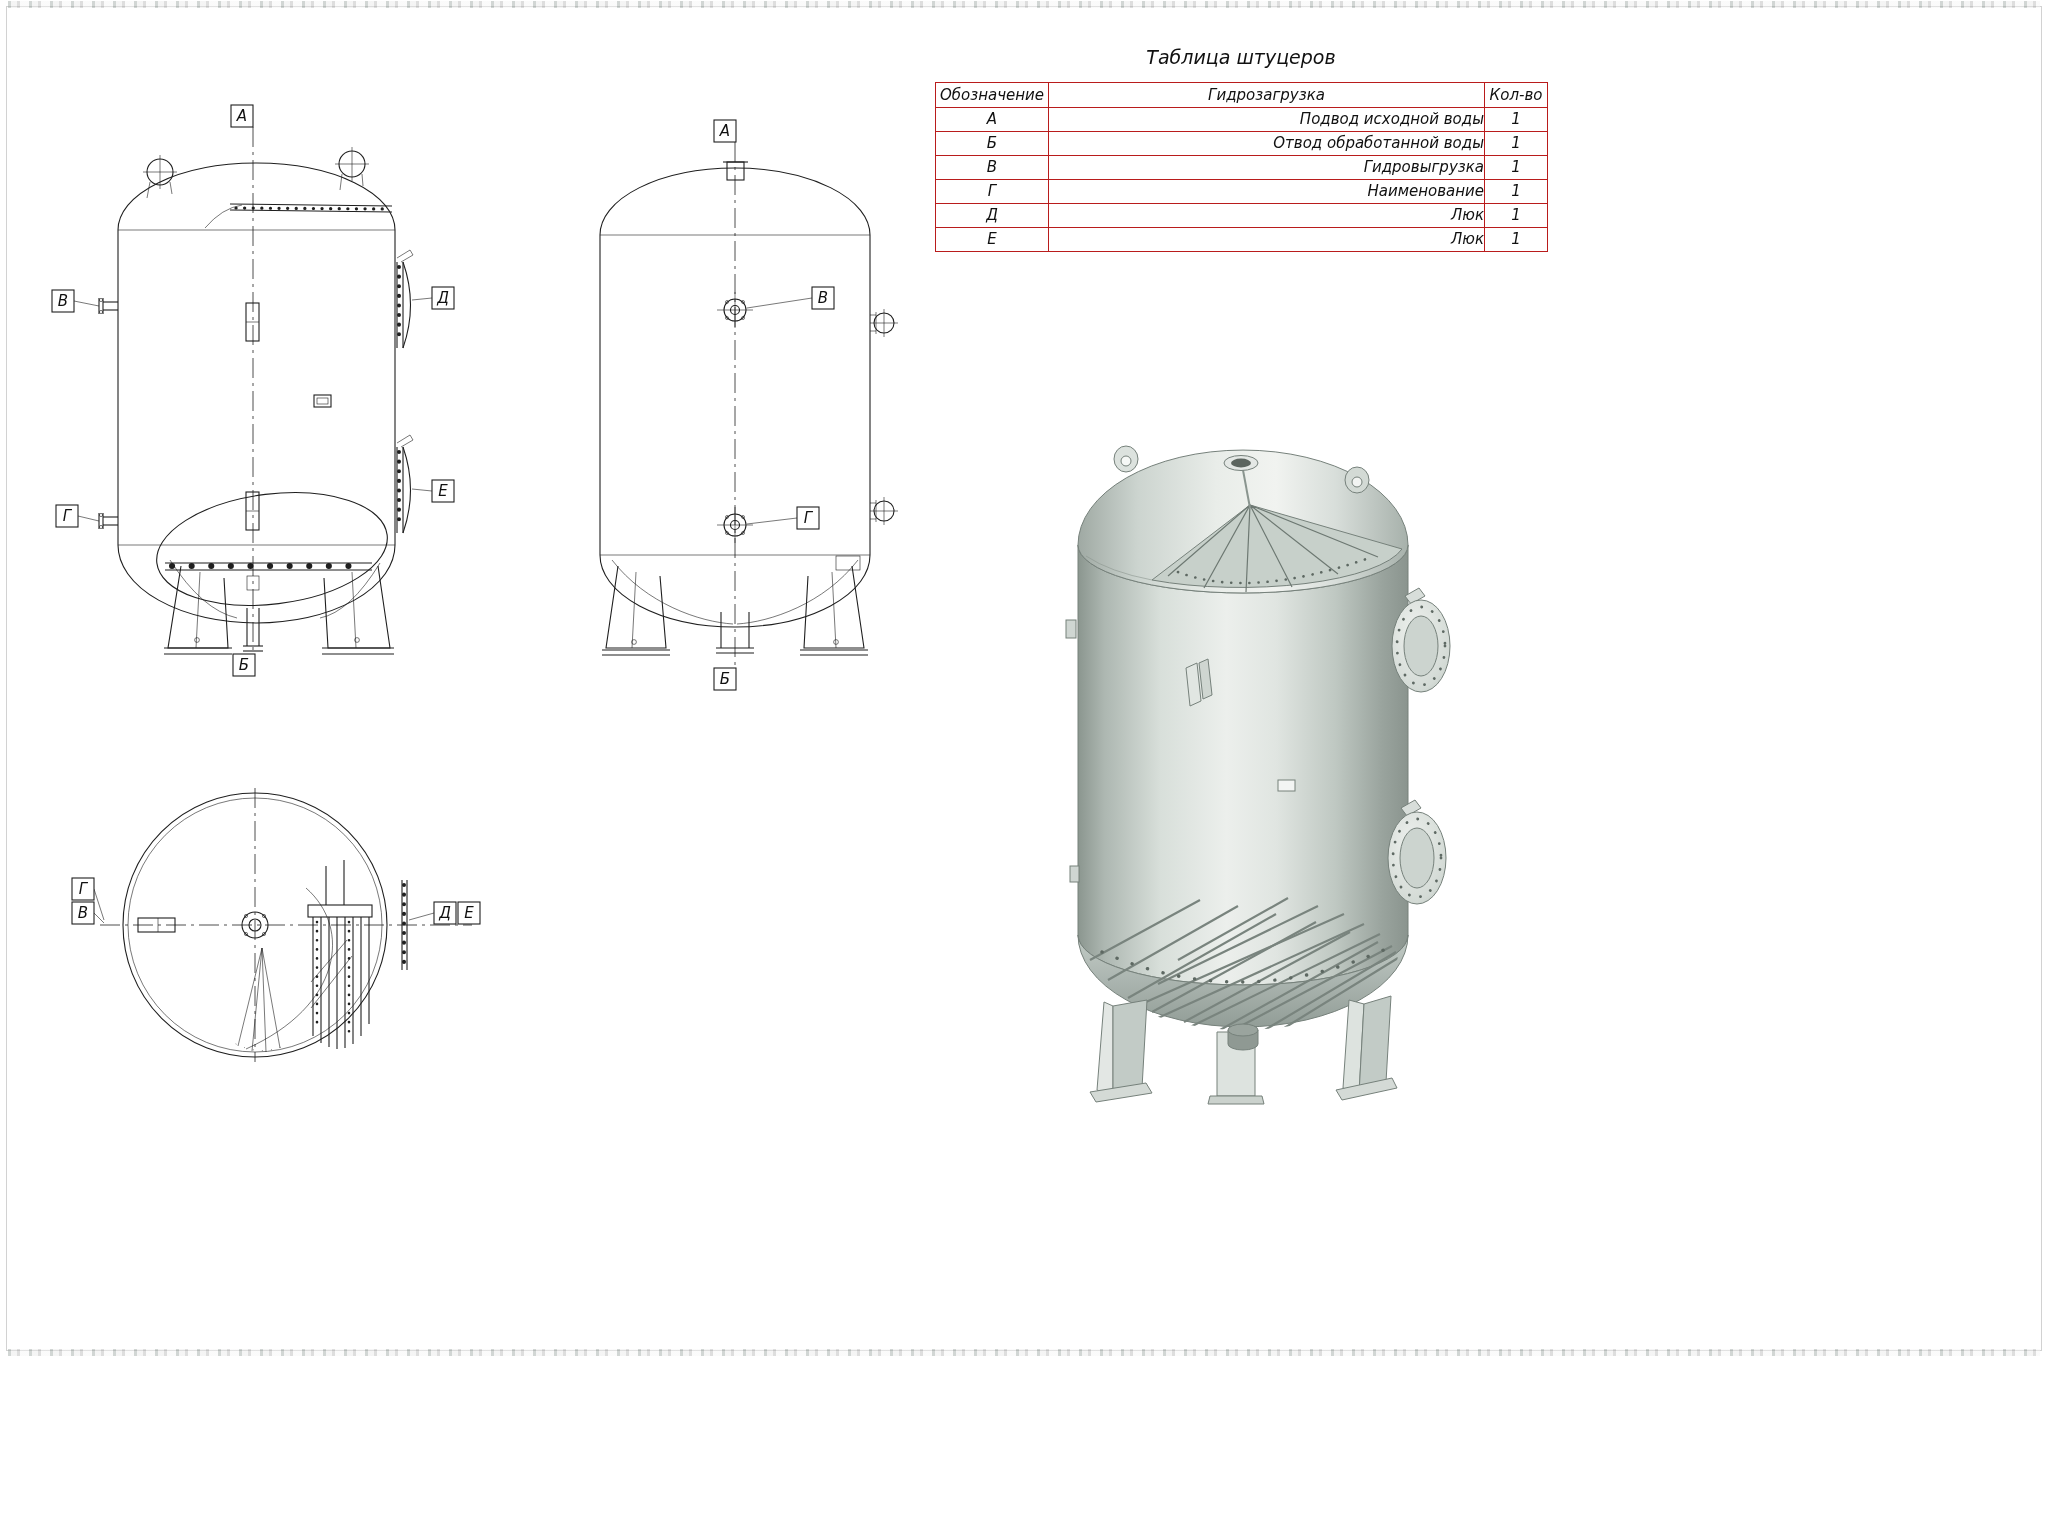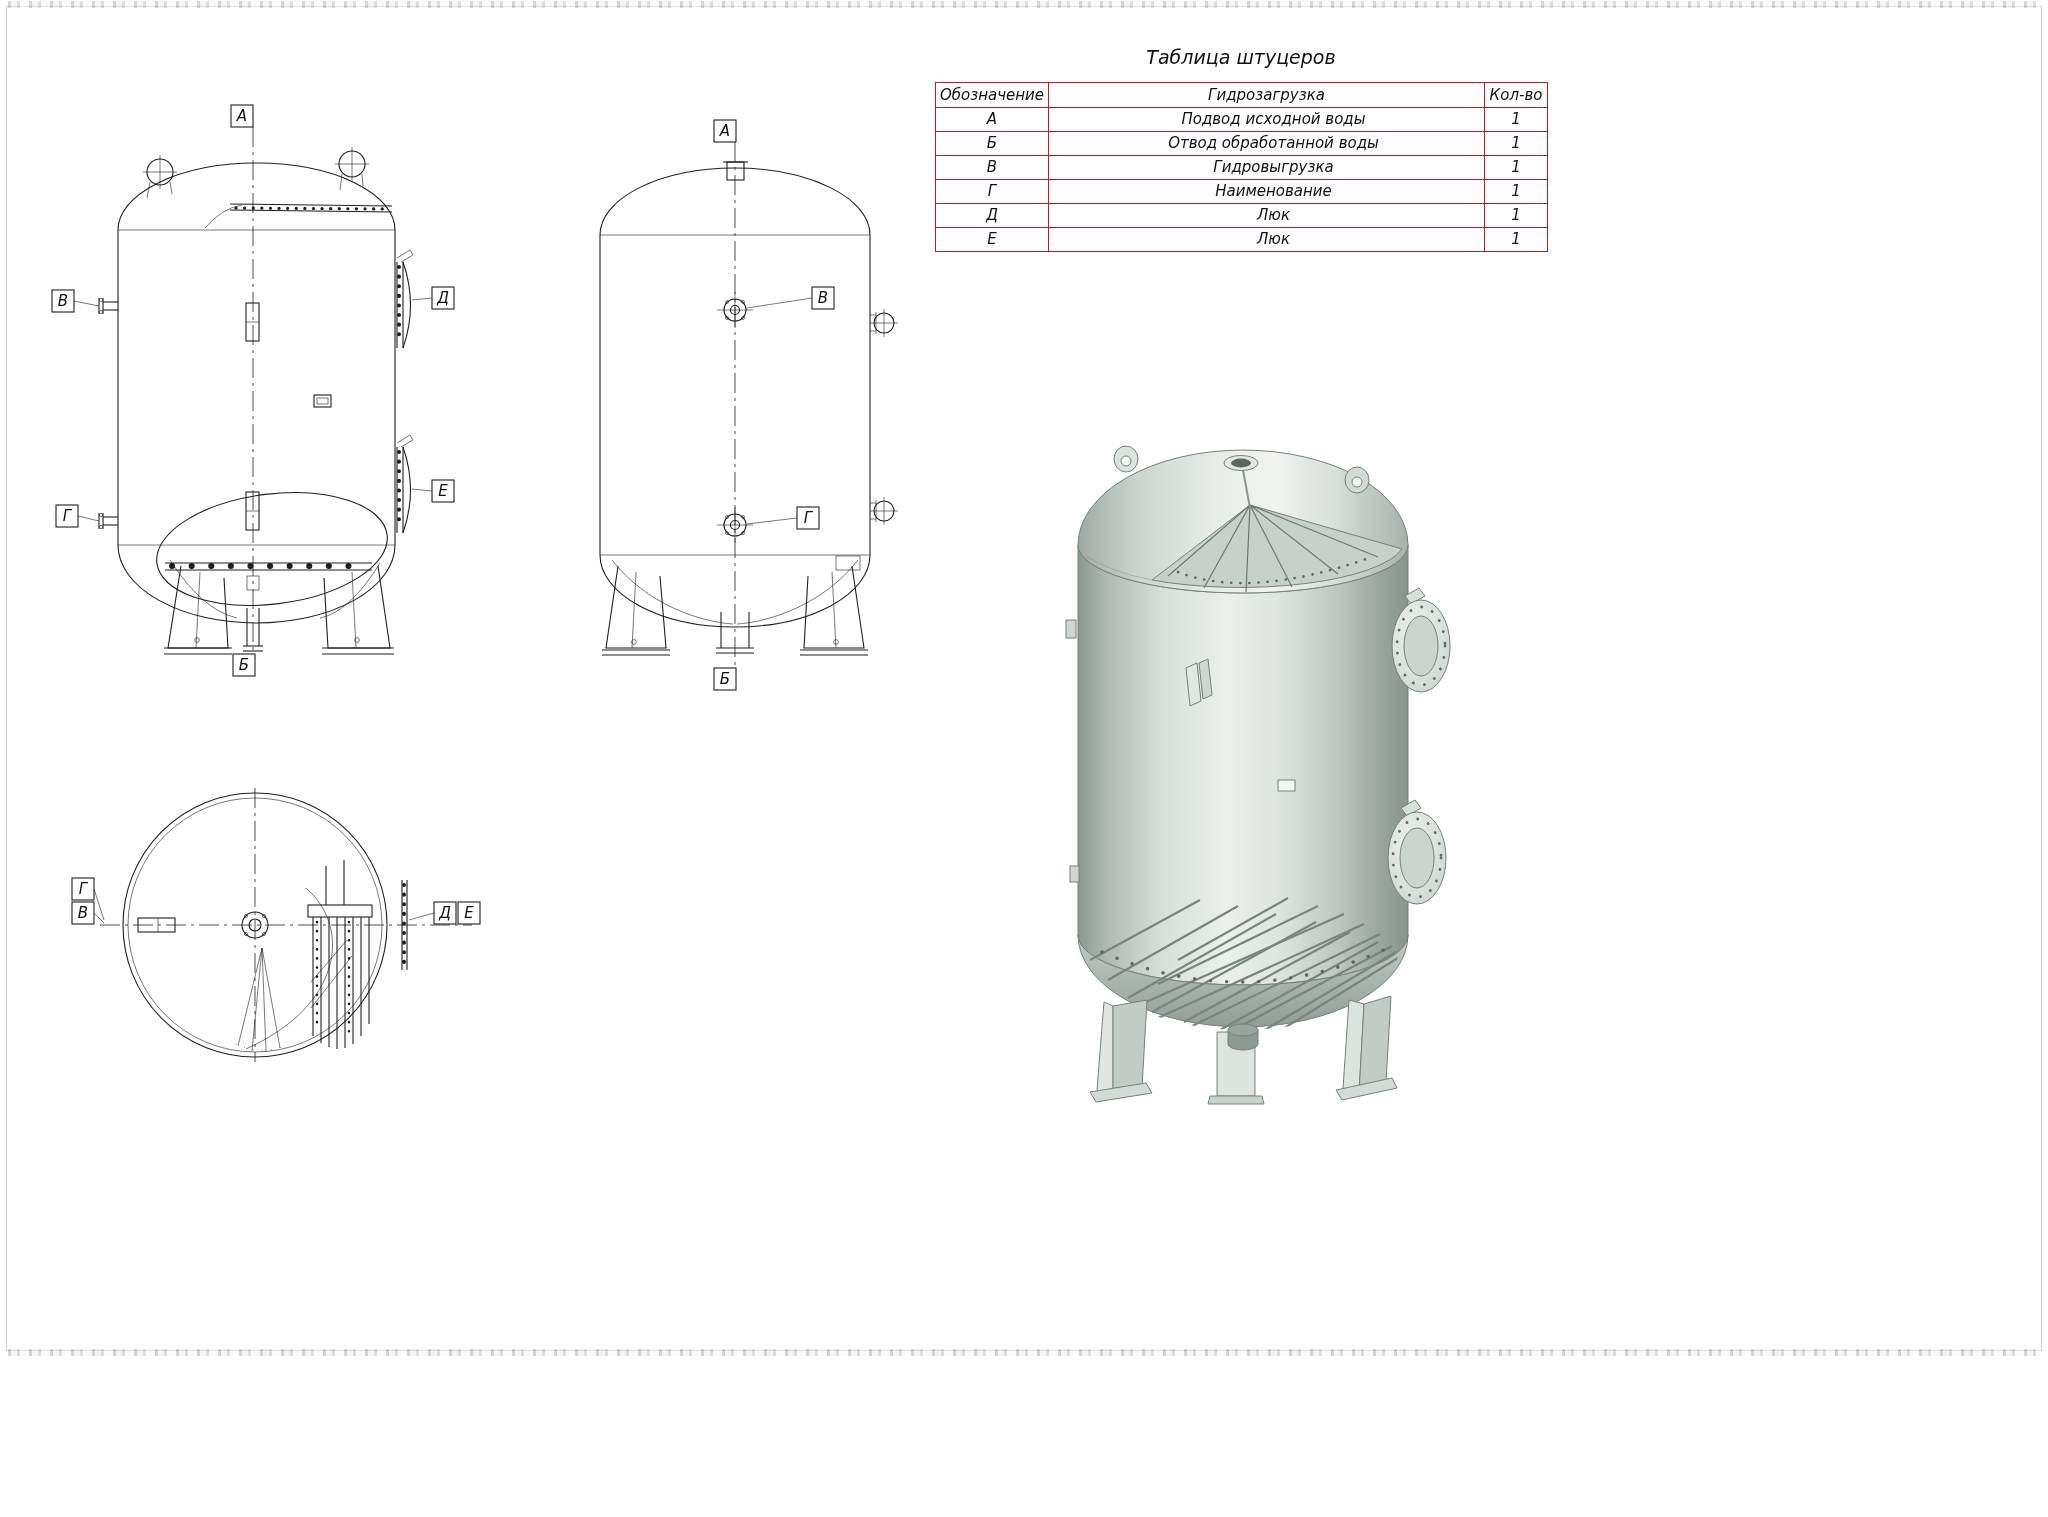--- a/index.html
+++ b/index.html
@@ -10,21 +10,21 @@
     background:repeating-linear-gradient(90deg,#9aa4a0 0 3px,#e8e8e8 3px 9px,#b5b5b5 9px 12px,#f5f5f5 12px 21px);}
   .edge-noise.top{top:1px;} .edge-noise.bottom{bottom:1px;}
 
   
   .tblwrap{position:absolute;left:935px;top:46px;width:612px;}
   .tbl-title{text-align:center;font-style:italic;font-size:19px;color:#111;margin-bottom:14px;}
   table.tbl{border-collapse:collapse;width:100%;table-layout:fixed;}
   .tbl th,.tbl td{border:1px solid #b91c1c;font-style:italic;font-weight:normal;
     font-size:15px;color:#111;height:23px;padding:0;line-height:1.1;text-align:center;}
   .tbl th{height:24px;}
-  .tbl td.c2{text-align:center;padding-left:14px;}
+  .tbl td.c2{text-align:right;padding-left:14px;}
 
   
   #dwg{position:absolute;left:0;top:0;}
   #dwg text{stroke:none;fill:#111;font-family:"DejaVu Sans",sans-serif;
             font-style:italic;font-size:15px;text-anchor:middle;}
   .lblbox{fill:#ffffff;stroke:#1f1f1f;stroke-width:1.1;}
   .cl{stroke:#3a3a3a;stroke-width:.9;stroke-dasharray:20 5 3 5;}
   .thin{stroke-width:.6;}
   .dots{stroke-linecap:round;}
 </style>

